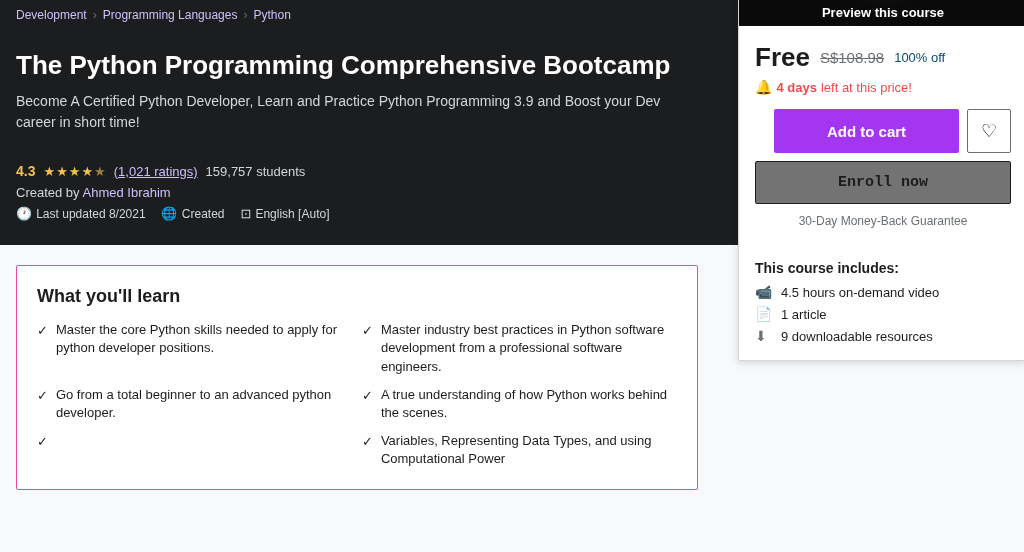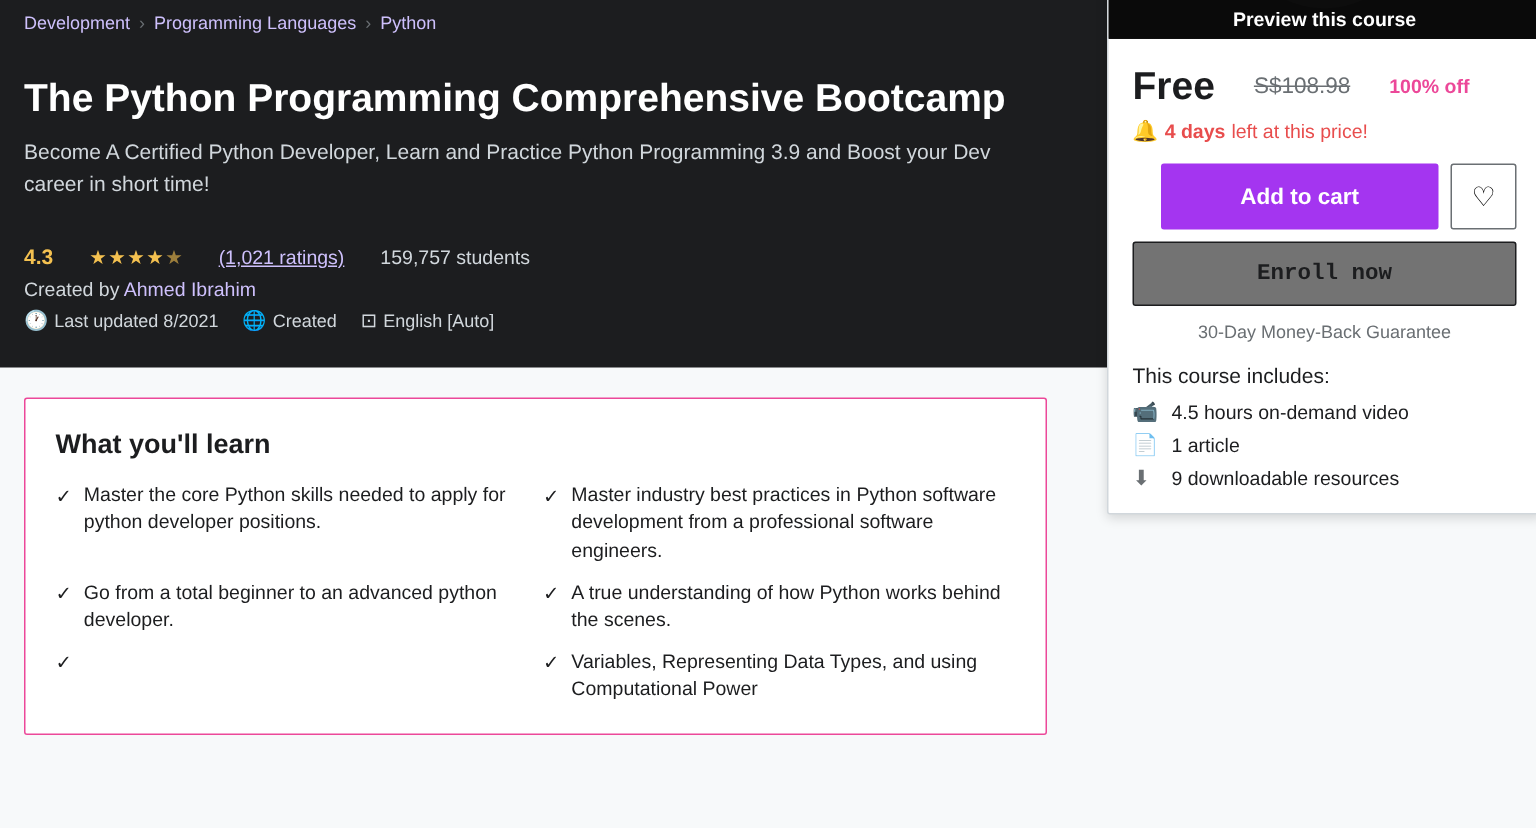--- a/index.html
+++ b/index.html
@@ -4,52 +4,52 @@
   <style>
     * { box-sizing: border-box; margin: 0; padding: 0; }
     body { font-family: -apple-system, BlinkMacSystemFont, 'Segoe UI', sans-serif; background: #f7f9fa; font-size: 14px; color: #1c1d1f; }
 
     .top-bar { background: #1c1d1f; color: #fff; padding: 8px 16px; font-size: 12px; }
     .breadcrumb { display: flex; gap: 6px; align-items: center; color: #cec0fc; font-size: 12px; }
     .breadcrumb span { color: #cec0fc; }
     .breadcrumb .sep { color: #6a6f73; }
     .hero-title { font-size: 26px; font-weight: 700; line-height: 1.2; margin-bottom: 10px; color: #fff; }
     .hero-subtitle { font-size: 14px; color: #d1d7dc; margin-bottom: 30px; line-height: 1.5; }
-    .rating-row { display: flex; align-items: center; gap: 24px; margin-bottom: 6px; }
+    .rating-row { display: flex; align-items: center; gap: 8px; margin-bottom: 6px; }
     .rating-num { color: #f4c150; font-weight: 700; font-size: 14px; }
     .stars { display: flex; gap: 1px; }
     .star { color: #f4c150; font-size: 13px; }
     .rating-count { color: #cec0fc; font-size: 13px; text-decoration: underline; }
     .students { color: #d1d7dc; font-size: 13px; }
     .creator-row { font-size: 13px; color: #d1d7dc; margin-bottom: 6px; }
     .creator-link { color: #cec0fc; cursor: pointer; }
     .meta-row { display: flex; gap: 16px; align-items: center; font-size: 12px; color: #d1d7dc; }
     .meta-item { display: flex; align-items: center; gap: 4px; }
     .meta-icon { font-size: 13px; }
 
     .sidebar { width: 290px; background: #fff; border: 1px solid #d1d7dc; border-radius: 2px; padding: 0; position: relative; margin-top: -200px; margin-left: 20px; flex-shrink: 0; box-shadow: 0 2px 8px rgba(0,0,0,0.15); }
 
     .course-preview { position: relative; width: 100%; height: 160px; background: #2d2d2d; overflow: hidden; cursor: pointer; }
     .preview-img-placeholder { width: 100%; height: 100%; background: linear-gradient(135deg, #3a3a3a 0%, #1a1a1a 100%); display: flex; align-items: center; justify-content: center; }
     .preview-label { position: absolute; bottom: 0; left: 0; right: 0; background: rgba(0,0,0,0.6); color: #fff; text-align: center; padding: 6px; font-size: 13px; font-weight: 600; }
 
     .sidebar-body { padding: 16px; }
-    .price-row { display: flex; align-items: center; gap: 26px; margin-bottom: 6px; }
+    .price-row { display: flex; align-items: center; gap: 10px; margin-bottom: 6px; }
     .price-free { font-size: 26px; font-weight: 700; color: #1c1d1f; }
     .price-original { font-size: 15px; color: #6a6f73; text-decoration: line-through; }
-    .price-discount { font-size: 13px; color: #ec4899; font-weight: bold; }
+    .price-discount { font-size: 13px; color: #0c4a6e; }
     .timer-row { color: #e84d4d; font-size: 13px; margin-bottom: 14px; display: flex; align-items: center; gap: 4px; }
     .timer-icon { font-size: 14px; }
     .btn-row { display: flex; gap: 8px; margin-bottom: 8px; padding-left: 19px; }
     .btn-cart { flex: 1; background: #a435f0; color: #fff; border: none; padding: 12px 16px; font-size: 15px; font-weight: 700; cursor: pointer; border-radius: 2px; }
     .btn-wishlist { width: 44px; height: 44px; border: 1px solid #6a6f73; background: #fff; cursor: pointer; display: flex; align-items: center; justify-content: center; font-size: 18px; border-radius: 2px; flex-shrink: 0; }
     .btn-enroll { width: 100%; background: #737373; color: #1c1d1f; border: 1px solid #1c1d1f; padding: 12px 16px; font-size: 15px; font-weight: 700; cursor: pointer; border-radius: 2px; margin-bottom: 10px; font-family: Liberation Mono, monospace; }
-    .guarantee { text-align: center; font-size: 12px; color: #6a6f73; margin-bottom: 14px; }
-
-    .includes-title { font-size: 14px; font-weight: 400; margin-bottom: 8px; }
+    .guarantee { text-align: center; font-size: 12px; color: #6a6f73; margin-bottom: 32px; }
+
+    .includes-title { font-size: 14px; font-weight: 700; margin-bottom: 8px; }
     .includes-list { list-style: none; display: flex; flex-direction: column; gap: 6px; }
     .includes-list li { display: flex; align-items: center; gap: 8px; font-size: 13px; color: #1c1d1f; }
     .inc-icon { font-size: 14px; color: #6a6f73; width: 18px; }
 
     .learn-box { border: 1px solid #ec4899; border-radius: 2px; padding: 20px; background: #fff; margin-bottom: 16px; }
     .learn-title { font-size: 18px; font-weight: 700; margin-bottom: 14px; }
     .learn-grid { display: grid; grid-template-columns: 1fr 1fr; gap: 10px; }
     .learn-item { display: flex; gap: 8px; align-items: flex-start; font-size: 13px; color: #1c1d1f; line-height: 1.4; }
     .check-icon { color: #1c1d1f; font-size: 13px; margin-top: 1px; flex-shrink: 0; }
 

